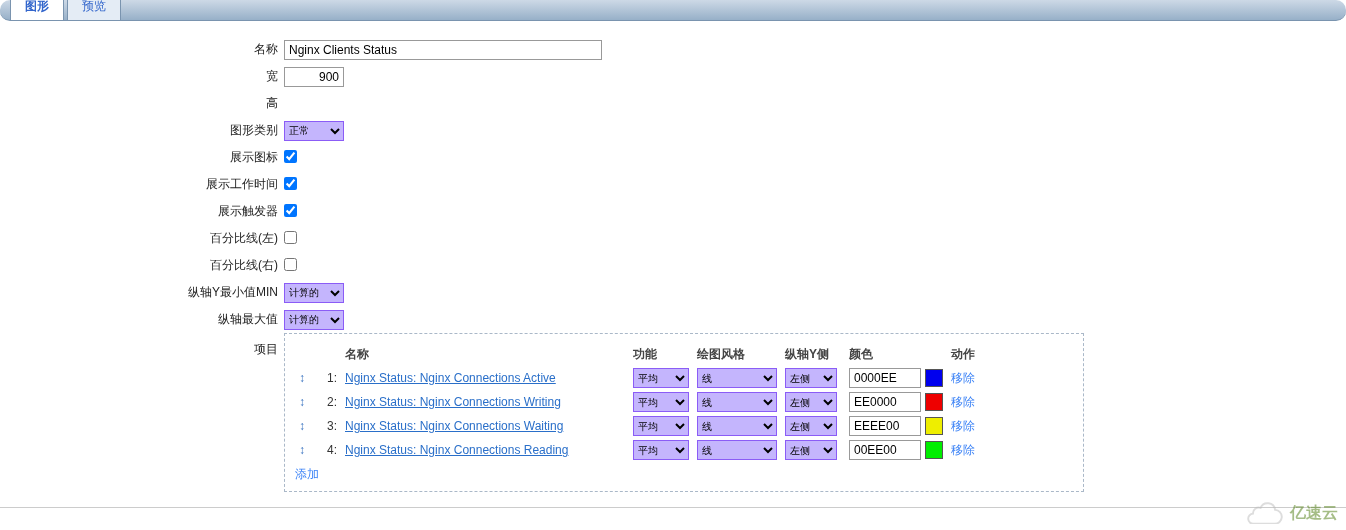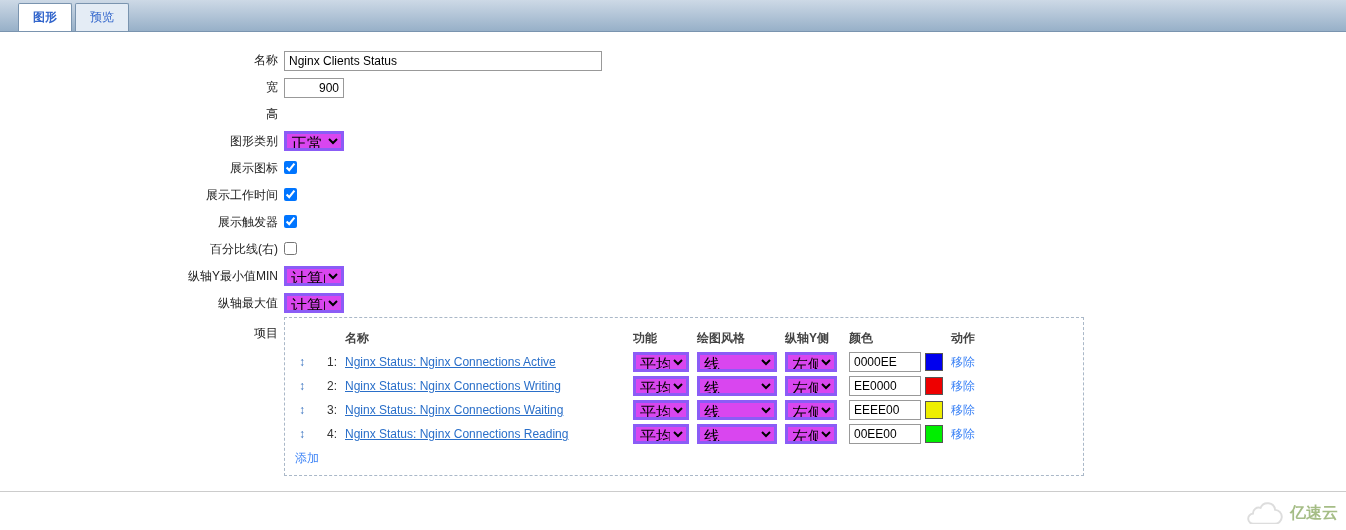--- a/index.html
+++ b/index.html
@@ -1,30 +1,30 @@
 <!DOCTYPE html>
 <html><head>
 <meta charset="utf-8">
 <style>
 * { box-sizing: border-box; margin: 0; padding: 0; }
 body { font-family: Arial, "Microsoft YaHei", sans-serif; font-size: 12px; color: #333; background: #fff; }
 .page { width: 1346px; }
-.tab-bar { display: flex; align-items: flex-end; height: 32px; background: linear-gradient(#cdd9e6, #97b0c8); border-bottom: 1px solid #7a94af; padding-left: 18px; gap: 3px; }
+.tab-bar { display: flex; align-items: flex-end; height: 21px; background: linear-gradient(#cdd9e6, #97b0c8); border-bottom: 1px solid #7a94af; padding-left: 10px; gap: 3px; border-radius: 10px; }
 .tab { padding: 5px 14px; font-size: 12px; cursor: pointer; border: 1px solid #7a94af; border-bottom: none; border-radius: 2px 2px 0 0; }
 .tab.active { background: #fff; color: #3366cc; font-weight: bold; }
 .tab.inactive { background: #e4ecf5; color: #3366cc; }
 .form-area { padding: 15px 15px 15px 0; border-bottom: 1px solid #ccc; }
 .form-row { display: flex; align-items: center; min-height: 27px; }
 .form-row.top { align-items: flex-start; }
 .label-col { width: 284px; text-align: right; padding-right: 6px; color: #222; }
 .ctrl-col { flex: 1; }
 input[type="text"].wide { width: 318px; height: 20px; border: 1px solid #999; padding: 0 4px; font-size: 12px; }
 input[type="text"].narrow { width: 60px; height: 20px; border: 1px solid #999; padding: 0 4px; font-size: 12px; text-align: right; }
 input[type="text"].color { width: 72px; height: 20px; border: 1px solid #999; padding: 0 4px; font-size: 12px; }
-select { height: 20px; border: 3px solid #8b5cf6; font-size: 16px; background: #d946ef; }
+select { height: 20px; border: 1px solid #8b5cf6; font-size: 10px; background: #c4b5fd; }
 select.small { width: 60px; }
 select.mid { width: 56px; }
 select.ysel { width: 52px; }
 select.draw { width: 80px; }
 input[type="checkbox"] { width: 13px; height: 13px; }
 .items-box { border: 1px dashed #aab8c8; padding: 8px 10px; width: 800px; }
 .items-head, .items-row { display: flex; align-items: center; min-height: 24px; gap: 8px; }
 .items-head { font-weight: bold; color: #444; }
 .col-drag { width: 14px; display:flex; justify-content:center; }
 .col-idx { width: 20px; text-align: right; }
@@ -80,20 +80,24 @@
     <div class="form-row">
       <div class="label-col">展示工作时间</div>
       <div class="ctrl-col"><input type="checkbox" checked="" style=""></div>
     </div>
 
     <div class="form-row">
       <div class="label-col">展示触发器</div>
       <div class="ctrl-col"><input type="checkbox" checked="" style=""></div>
     </div>
 
+    <div class="form-row">
+      <div class="label-col">百分比线(左)</div>
+      <div class="ctrl-col"><input type="checkbox" style=""></div>
+    </div>
 
     <div class="form-row">
       <div class="label-col">百分比线(右)</div>
       <div class="ctrl-col"><input type="checkbox" style=""></div>
     </div>
 
     <div class="form-row">
       <div class="label-col">纵轴Y最小值MIN</div>
       <div class="ctrl-col"><select class="small"><option>计算的</option></select></div>
     </div>

